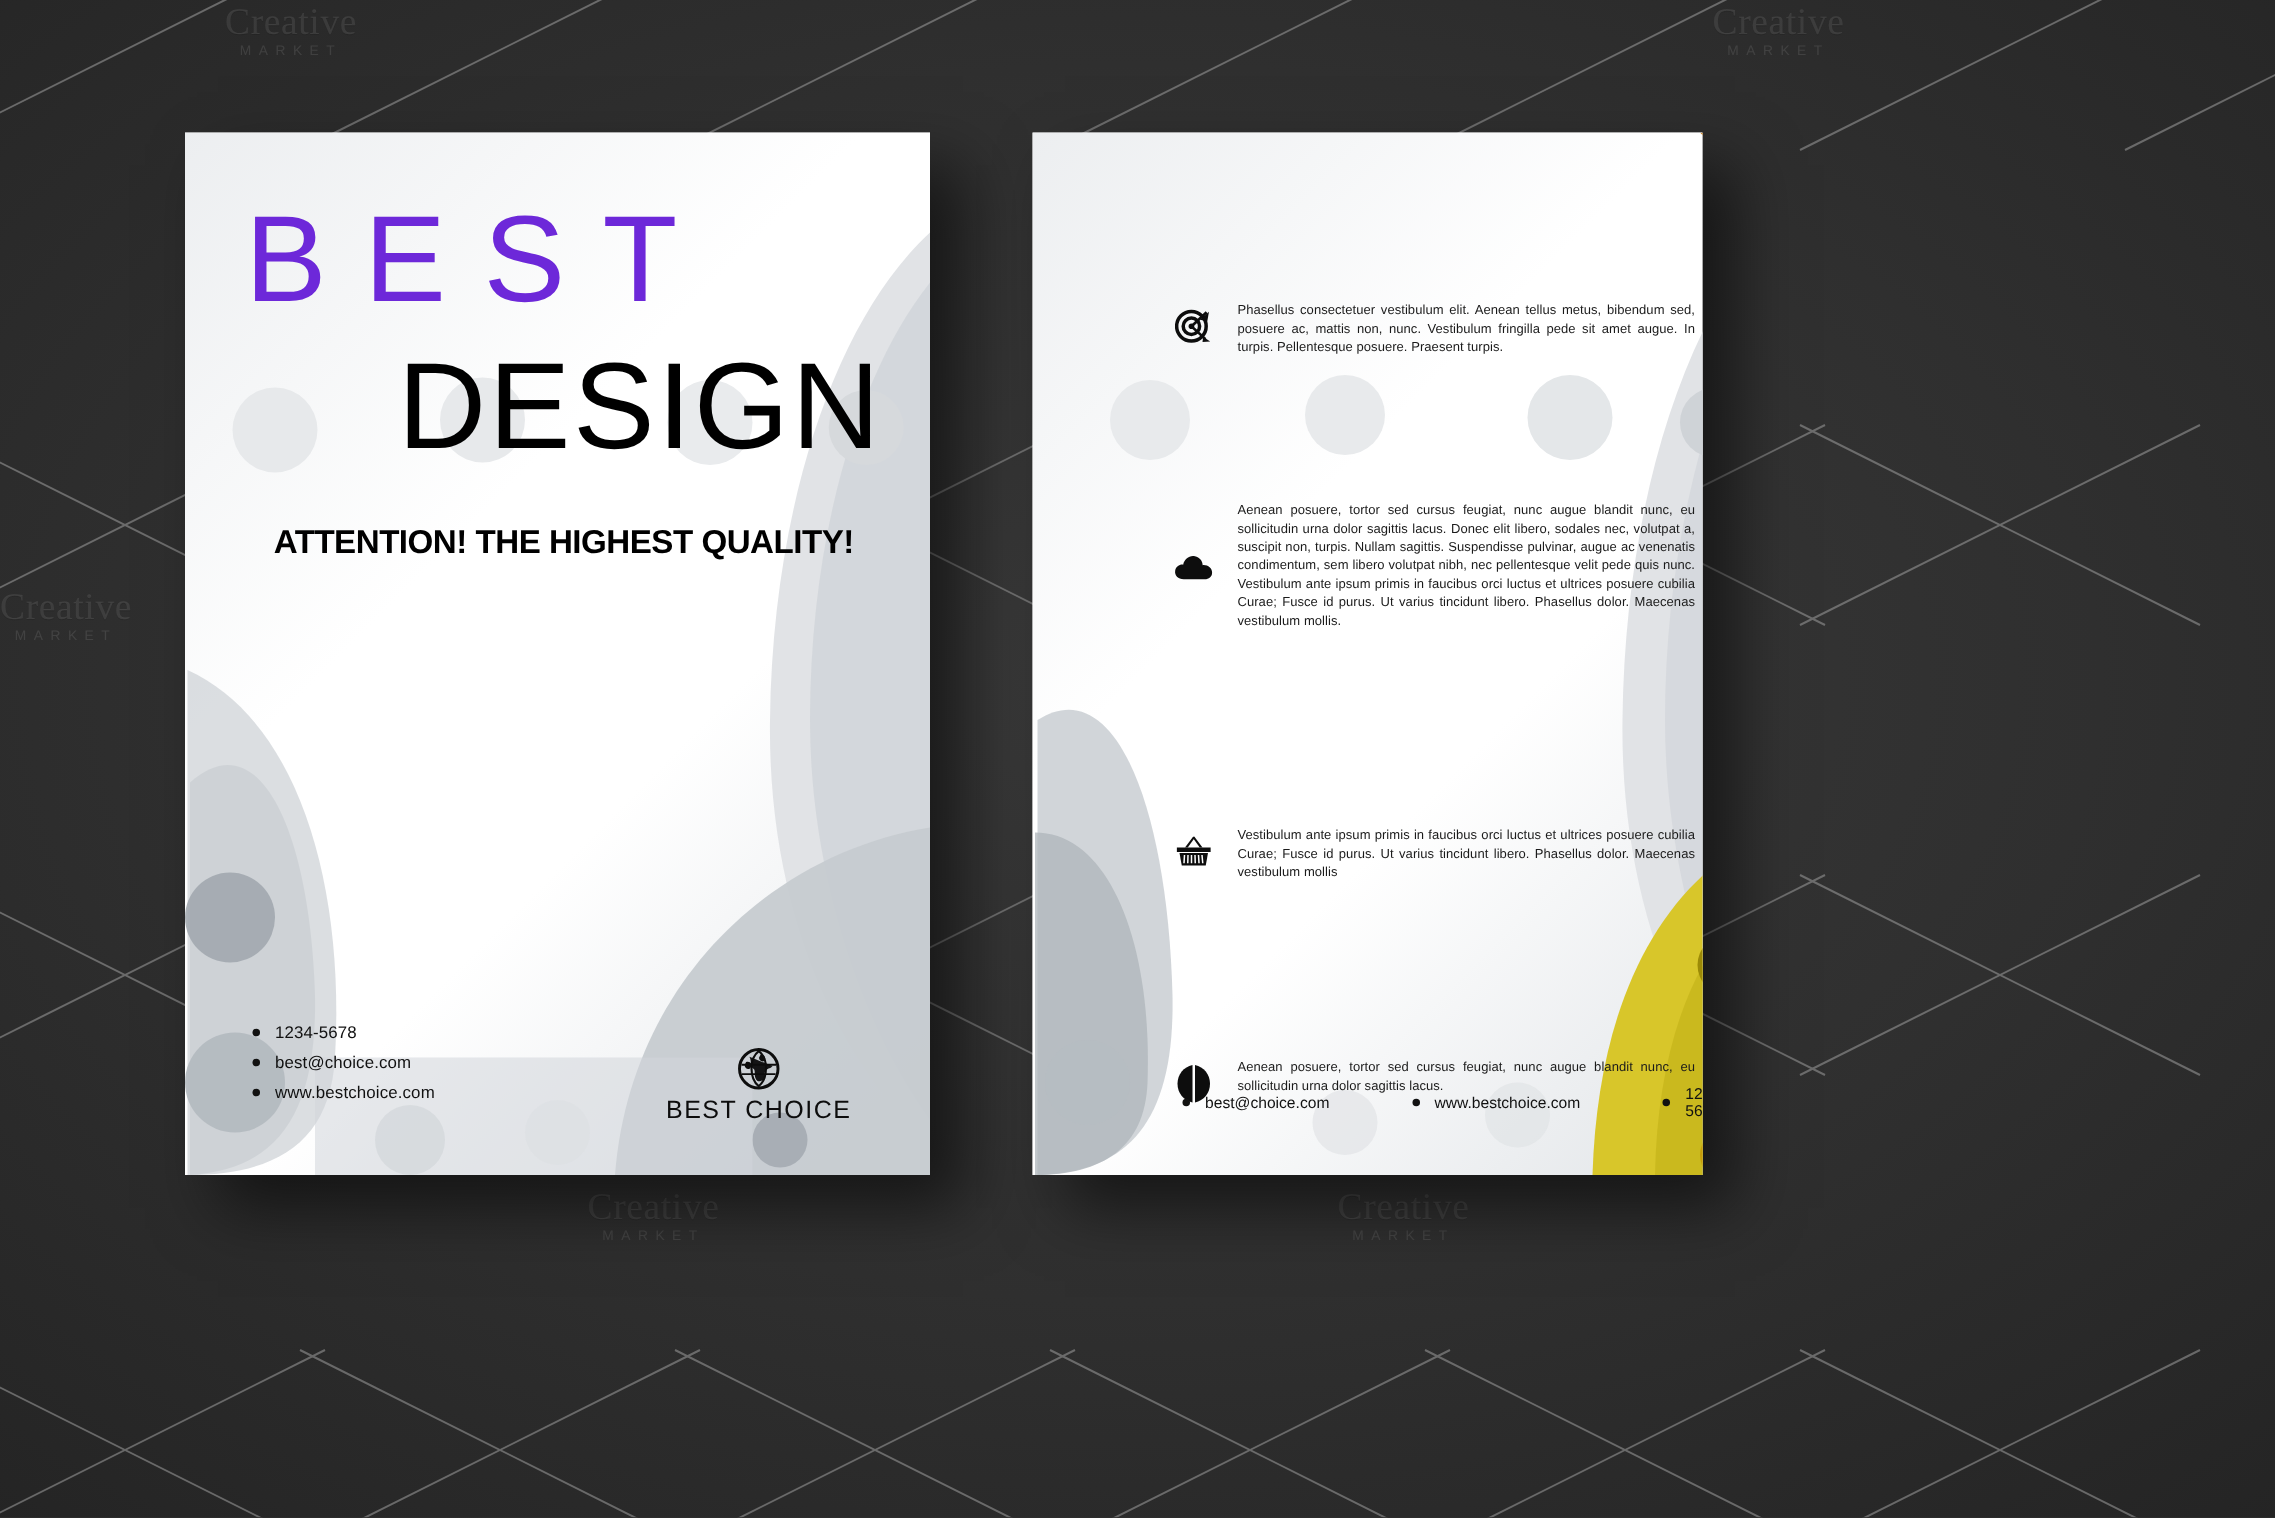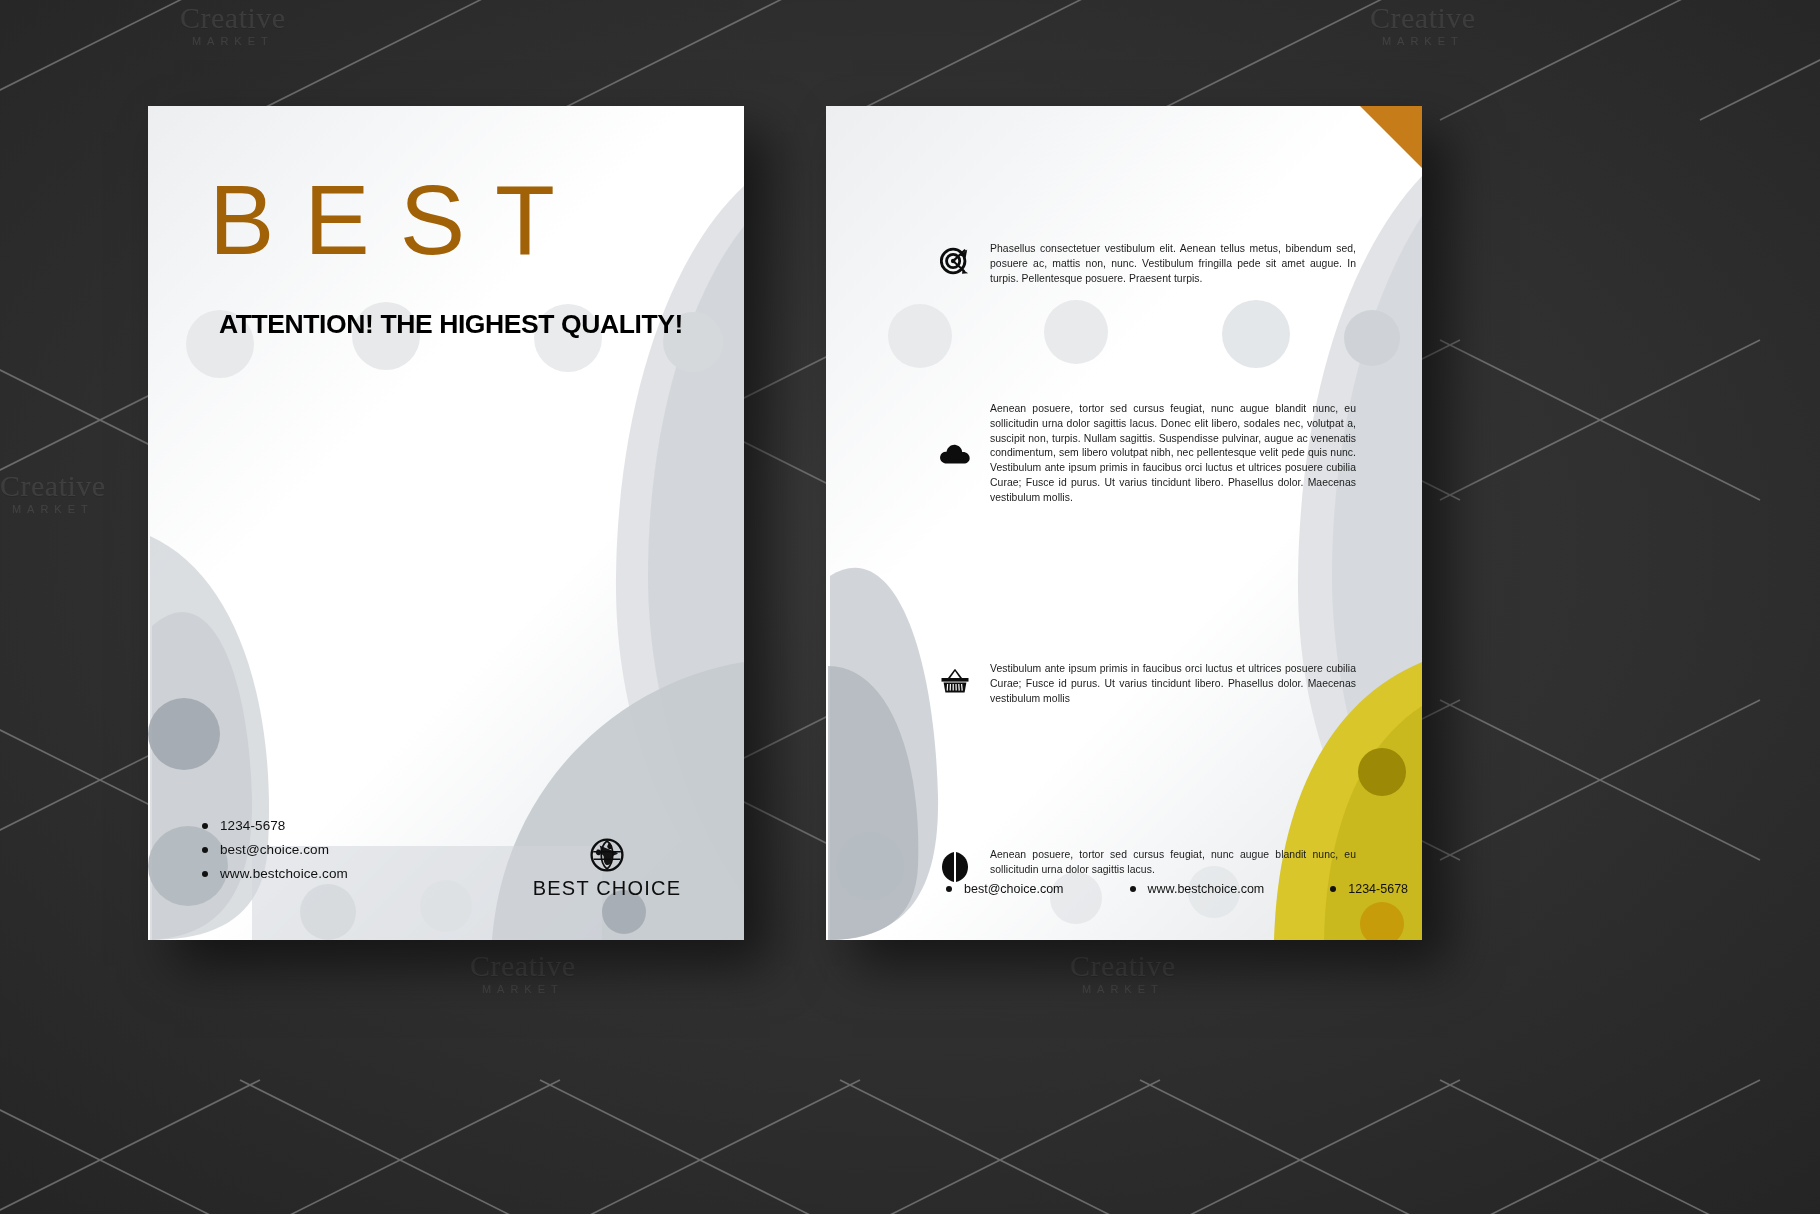--- a/index.html
+++ b/index.html
@@ -62,43 +62,43 @@
   }
   #page-front {
     left: 148px;
     top: 106px;
     width: 596px;
     height: 834px;
   }
   #page-back {
     left: 826px;
     top: 106px;
-    width: 596px;
+    width: 536px;
     height: 834px;
   }
   .page-bg {
     position: absolute;
     inset: 0;
     background: linear-gradient(135deg, #eceef0 0%, #ffffff 38%, #ffffff 62%, #e3e6e9 100%);
   }
 
   
   .title-block {
     position: absolute;
     left: 48px;
     top: 52px;
     width: 510px;
   }
   .title-line-1 {
     font-size: 98px;
     font-weight: 400;
     letter-spacing: 30px;
-    color: #a16207;
+    color: #6d28d9;
     line-height: 1.0;
-    margin: 13px;
+    margin: 0;
     white-space: nowrap;
   }
   .title-line-2 {
     font-size: 98px;
     font-weight: 400;
     letter-spacing: 2px;
     color: #000;
     line-height: 1.08;
     margin: 16px 0 0 0;
     text-align: right;
@@ -307,20 +307,21 @@
     <circle cx="476" cy="806" r="22" fill="#a8aeb5"></circle>
 
     <rect x="104" y="740" width="350" height="94" fill="#d2d6da" opacity="0.55"></rect>
 
     <circle cx="180" cy="806" r="28" fill="#cfd3d7" opacity="0.6"></circle>
     <circle cx="298" cy="800" r="26" fill="#dcdfe2" opacity="0.6"></circle>
   </svg>
 
   <div class="title-block">
     <h1 class="title-line-1">BEST</h1>
+    <h1 class="title-line-2">DESIGN</h1>
     <p class="subtitle">ATTENTION! THE HIGHEST QUALITY!</p>
   </div>
 
   <ul class="contact-list">
     <li>
       <span class="dot"></span>
       <span>1234-5678</span>
     </li>
     <li>
       <span class="dot"></span>

